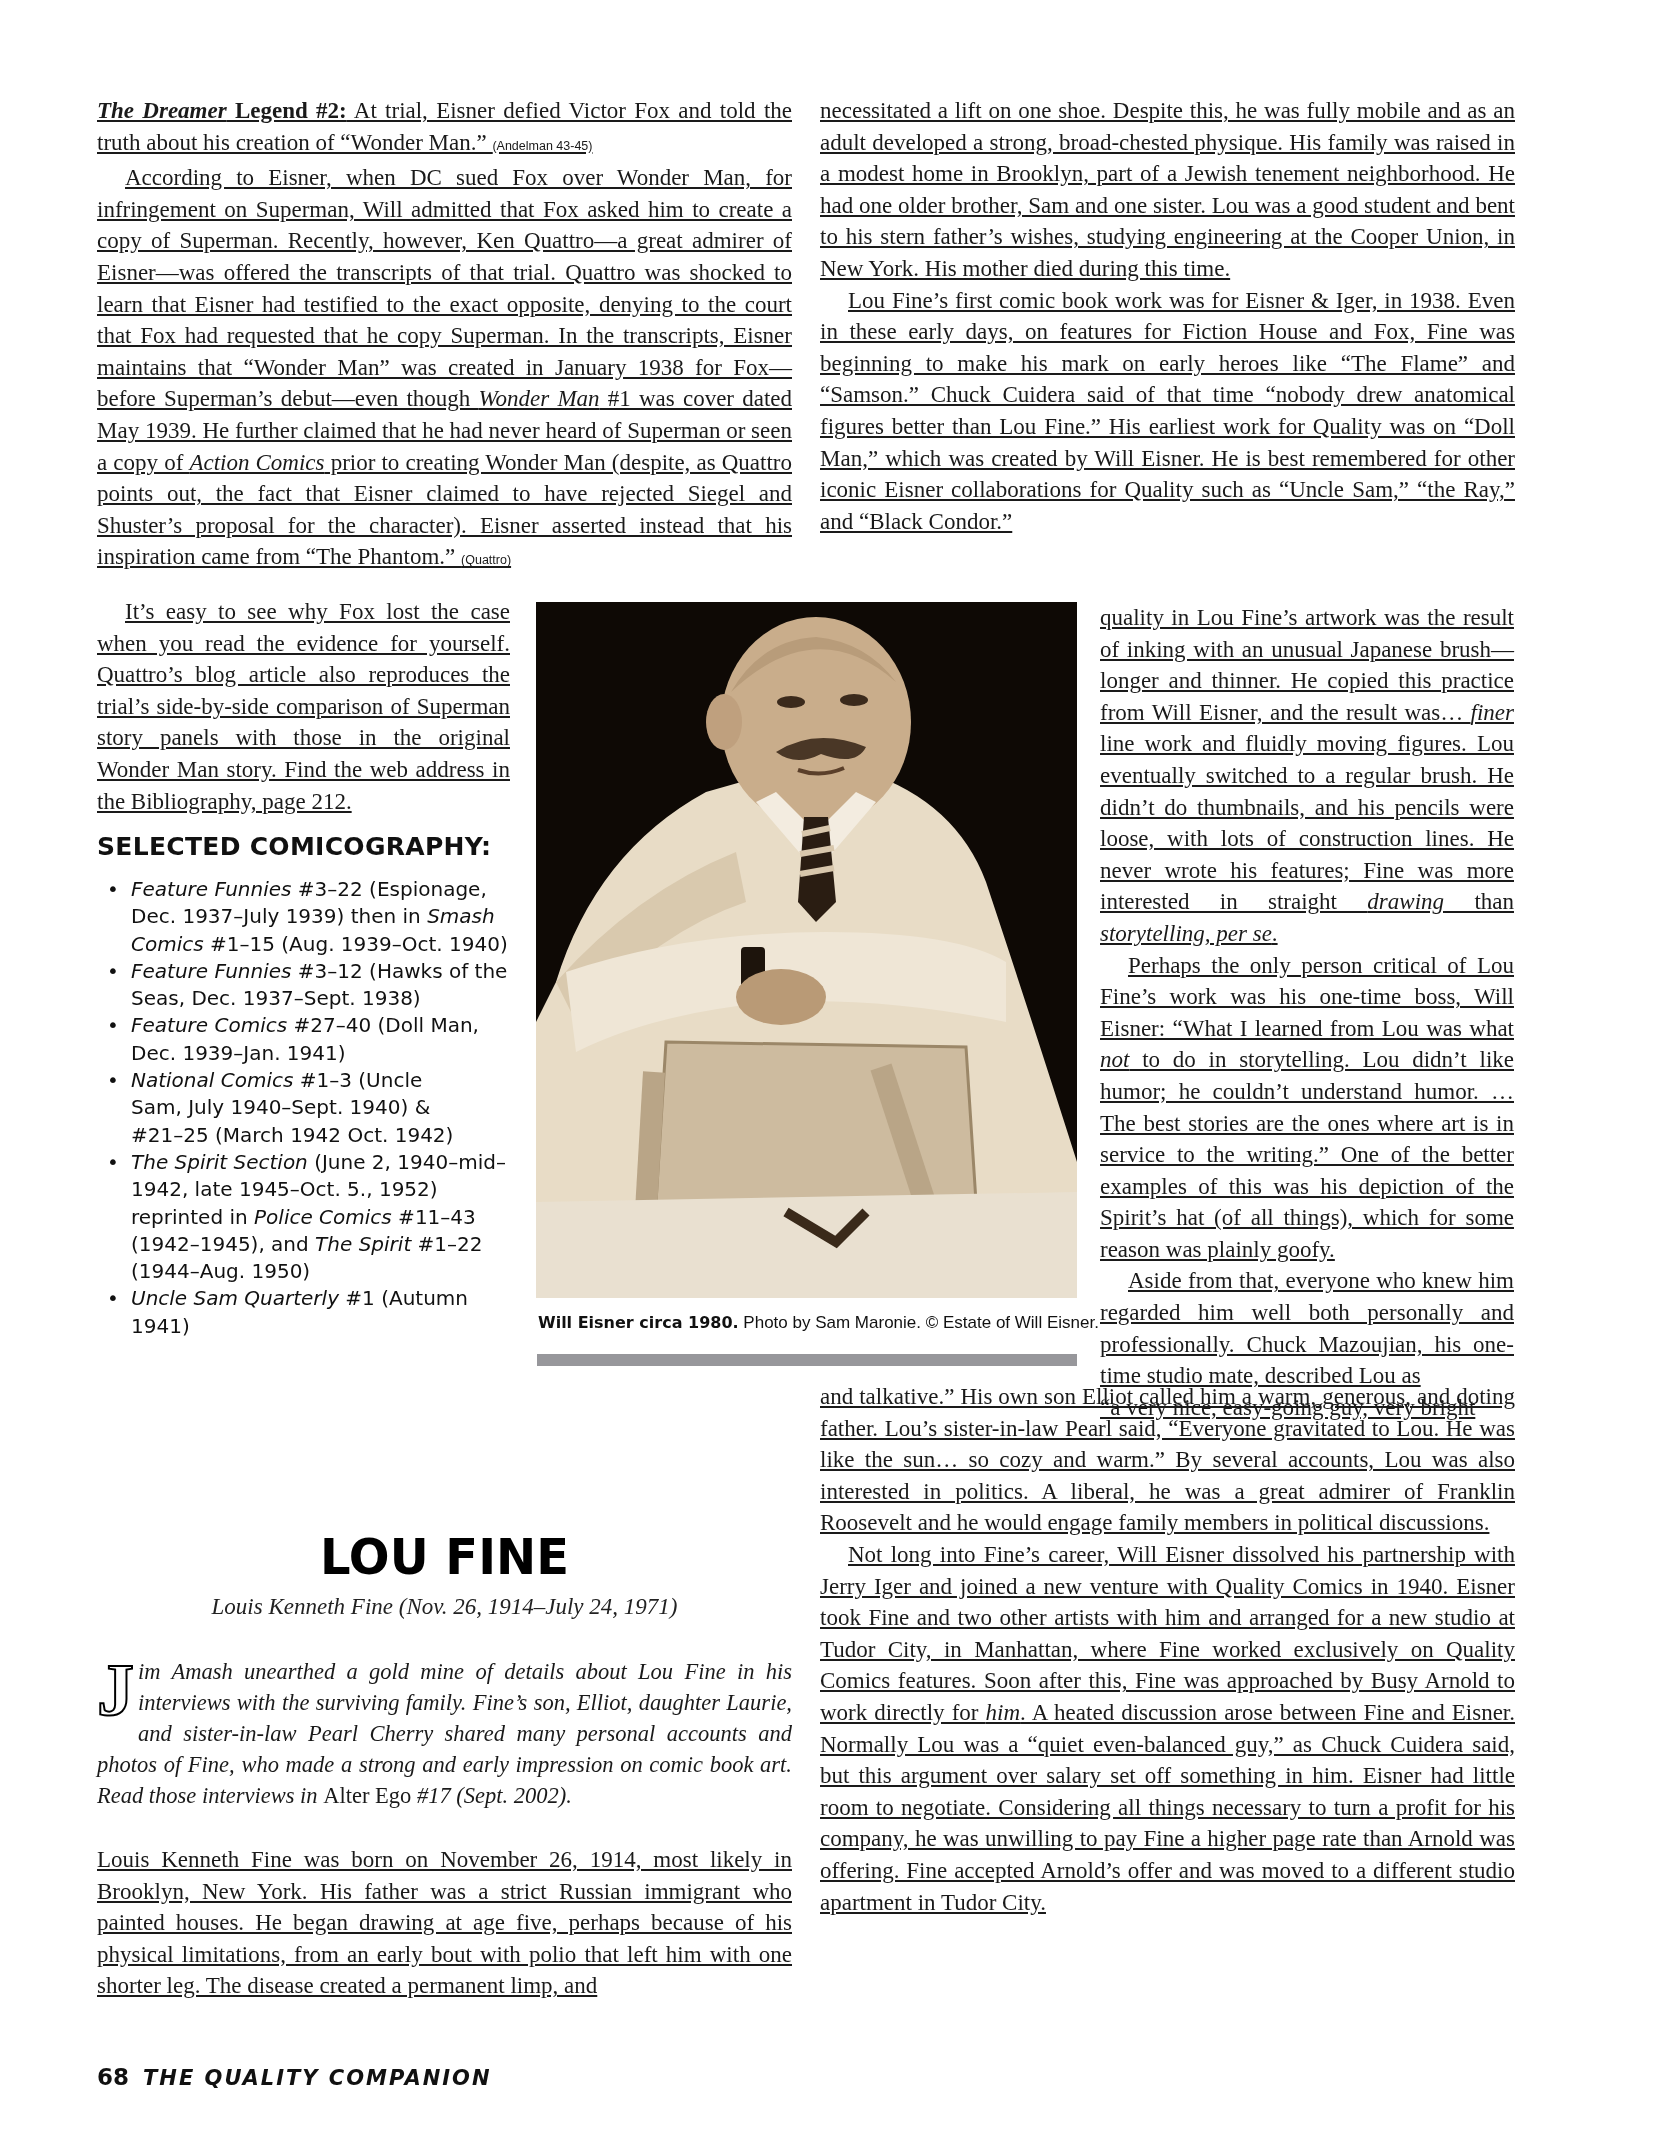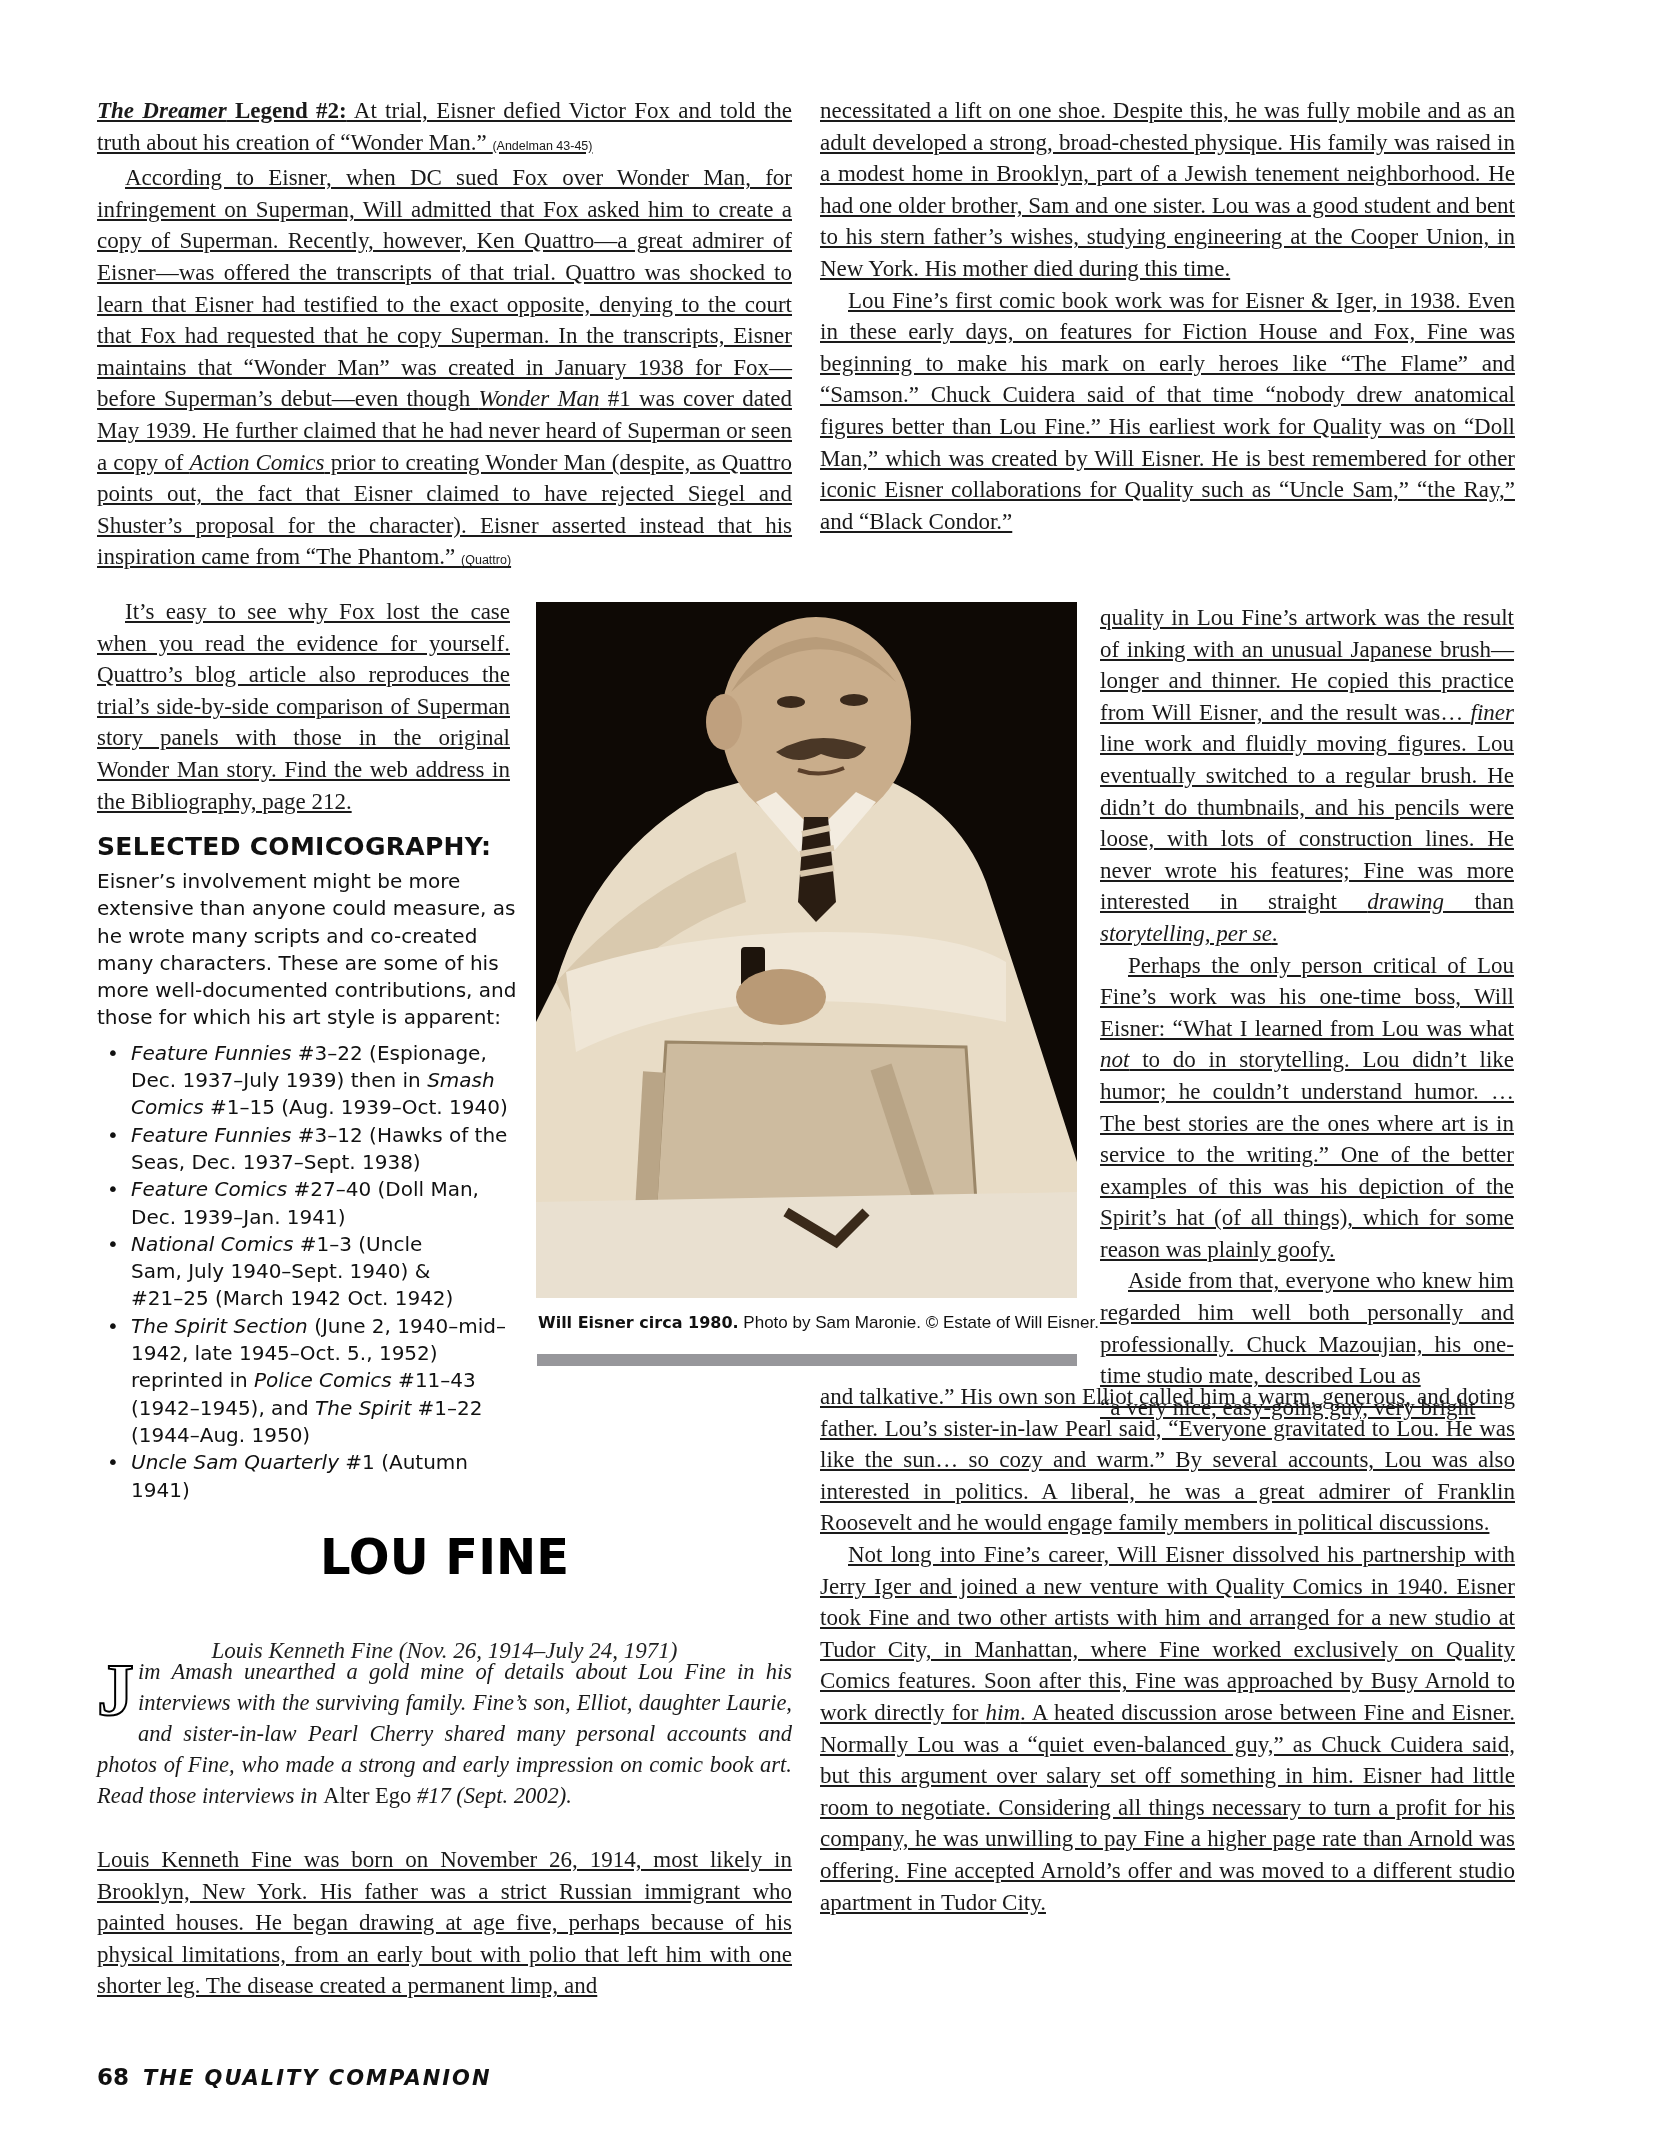--- a/index.html
+++ b/index.html
@@ -21,21 +21,21 @@
   #comico-body li::before { content: "•"; position: absolute; left: 2px; top: 0; }
 
   #photo { left: 536px; top: 602px; width: 541px; height: 696px; background: radial-gradient(ellipse at 50% 55%, #e9ddc9 0%, #d8c7ac 35%, #8a7558 60%, #1b130c 80%, #0b0704 100%); overflow: hidden; }
   #photo svg { width: 100%; height: 100%; display: block; }
   #caption { left: 538px; top: 1313px; font-family: "DejaVu Sans", sans-serif; font-size: 15px; color: #111; white-space: nowrap; }
   #caption b { font-weight: bold; font-size: 16px; }
   #caption .credit { font-family: "Liberation Sans", sans-serif; font-size: 17px; }
   #caption-bar { left: 537px; top: 1354px; width: 540px; height: 12px; background: #97979b; }
 
   #lou-title { left: 97px; top: 1528px; width: 695px; text-align: center; font-family: "DejaVu Sans", sans-serif; font-weight: bold; font-size: 50px; letter-spacing: 0px; color: #000; transform: scaleX(0.96); }
-  #lou-sub { left: 97px; top: 1594px; width: 695px; text-align: center; font-family: "Liberation Serif", serif; font-style: italic; font-size: 23px; color: #222; margin-top: 44px; }
+  #lou-sub { left: 97px; top: 1594px; width: 695px; text-align: center; font-family: "Liberation Serif", serif; font-style: italic; font-size: 23px; color: #222; }
   #intro { left: 97px; top: 1656px; width: 695px; font-family: "Liberation Serif", serif; font-style: italic; font-size: 22.5px; line-height: 31px; text-align: justify; }
   #intro .dropcap { float: left; font-family: "Liberation Serif", serif; font-style: normal; font-weight: bold; font-size: 74px; line-height: 56px; height: 60px; color: #fff; -webkit-text-stroke: 2px #000; margin: 6px 4px 0 0; }
   #intro .upright { font-style: normal; }
   #left-bottom { left: 97px; top: 1844px; width: 695px; }
 
   #footer { left: 97px; top: 2064px; white-space: nowrap; }
   #footer .num { font-family: "DejaVu Sans", sans-serif; font-weight: bold; font-size: 23px; color: #111; }
   #footer .pub { font-family: "DejaVu Sans", sans-serif; font-weight: bold; font-style: italic; font-size: 21px; letter-spacing: 2px; margin-left: 14px; color: #111; }
 
   #right-top { left: 820px; top: 95px; width: 695px; }
@@ -49,21 +49,20 @@
   <p><b><i>The Dreamer</i><span> Legend #2:</span></b><span> At trial, Eisner defied Victor Fox and told the truth about his creation of “Wonder Man.” </span><span class="cite">(Andelman 43-45)</span></p>
   <p class="ind"><span>According to Eisner, when DC sued Fox over Wonder Man, for infringement on Superman, Will admitted that Fox asked him to create a copy of Superman. Recently, however, Ken Quattro—a great admirer of Eisner—was offered the transcripts of that trial. Quattro was shocked to learn that Eisner had testified to the exact opposite, denying to the court that Fox had requested that he copy Superman. In the transcripts, Eisner maintains that “Wonder Man” was created in January 1938 for Fox—before Superman’s debut—even though </span><i>Wonder Man</i><span> #1 was cover dated May 1939. He further claimed that he had never heard of Superman or seen a copy of </span><i>Action Comics</i><span> prior to creating Wonder Man (despite, as Quattro points out, the fact that Eisner claimed to have rejected Siegel and Shuster’s proposal for the character). Eisner asserted instead that his inspiration came from “The Phantom.” </span><span class="cite">(Quattro)</span></p>
 </div>
 
 <div id="left-narrow" class="abs txt">
   <p class="ind">It’s easy to see why Fox lost the case when you read the evidence for yourself. Quattro’s blog article also reproduces the trial’s side-by-side comparison of Superman story panels with those in the original Wonder Man story. Find the web address in the Bibliography, page 212.</p>
 </div>
 
 <div id="comico-title" class="abs">SELECTED COMICOGRAPHY:</div>
 <div id="comico-body" class="abs">
-  <div>Eisner’s involvement might be more extensive than anyone could measure, as he wrote many scripts and co-created many characters. These are some of his more well-documented contributions, and those for which his art style is apparent:</div>
   <ul>
     <li><i>Feature Funnies</i><span> #3–22 (Espionage, Dec. 1937–July 1939) then in </span><i>Smash Comics</i><span> #1–15 (Aug. 1939–Oct. 1940)</span></li>
     <li><i>Feature Funnies</i><span> #3–12 (Hawks of the Seas, Dec. 1937–Sept. 1938)</span></li>
     <li><i>Feature Comics</i><span> #27–40 (Doll Man, Dec. 1939–Jan. 1941)</span></li>
     <li style="padding-right:60px"><i>National Comics</i><span> #1–3 (Uncle Sam, July 1940–Sept. 1940) &amp; #21–25 (March 1942 Oct. 1942)</span></li>
     <li><i>The Spirit Section</i><span> (June 2, 1940–mid–1942, late 1945–Oct. 5., 1952) reprinted in </span><i>Police Comics</i><span> #11–43 (1942–1945), and </span><i>The Spirit</i><span> #1–22 (1944–Aug. 1950)</span></li>
     <li><i>Uncle Sam Quarterly</i><span> #1 (Autumn 1941)</span></li>
   </ul>
 </div>
 

